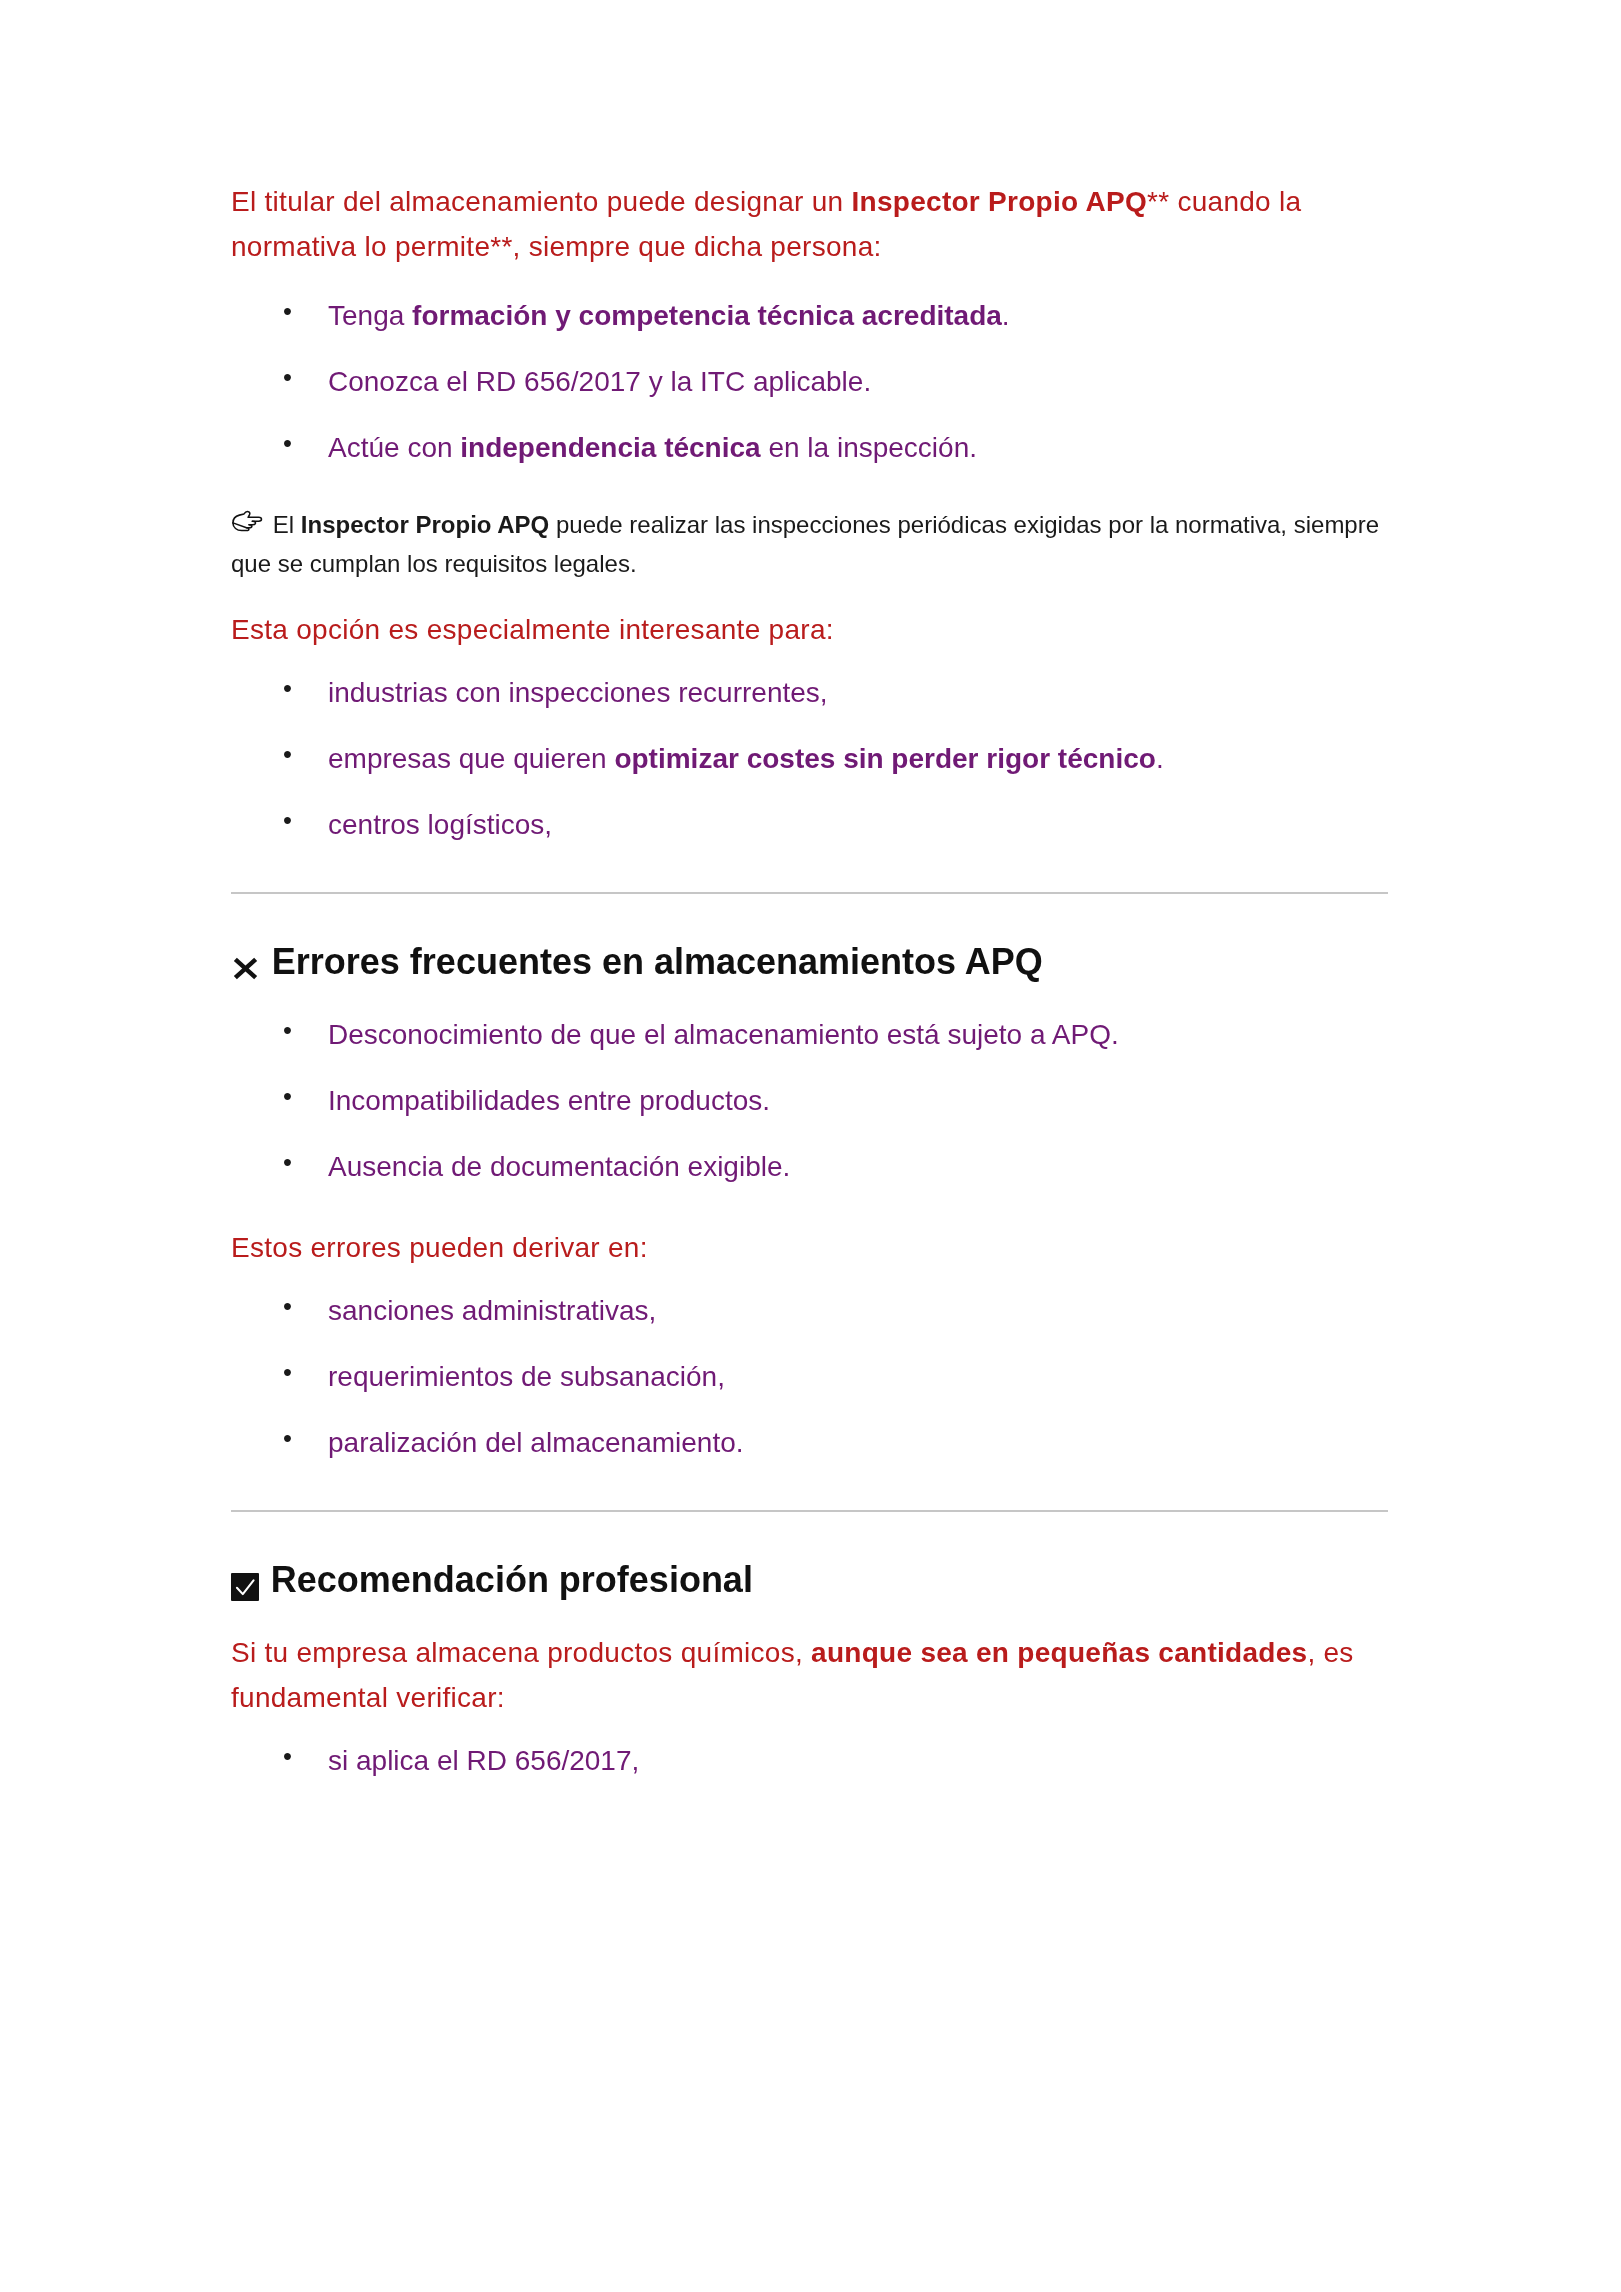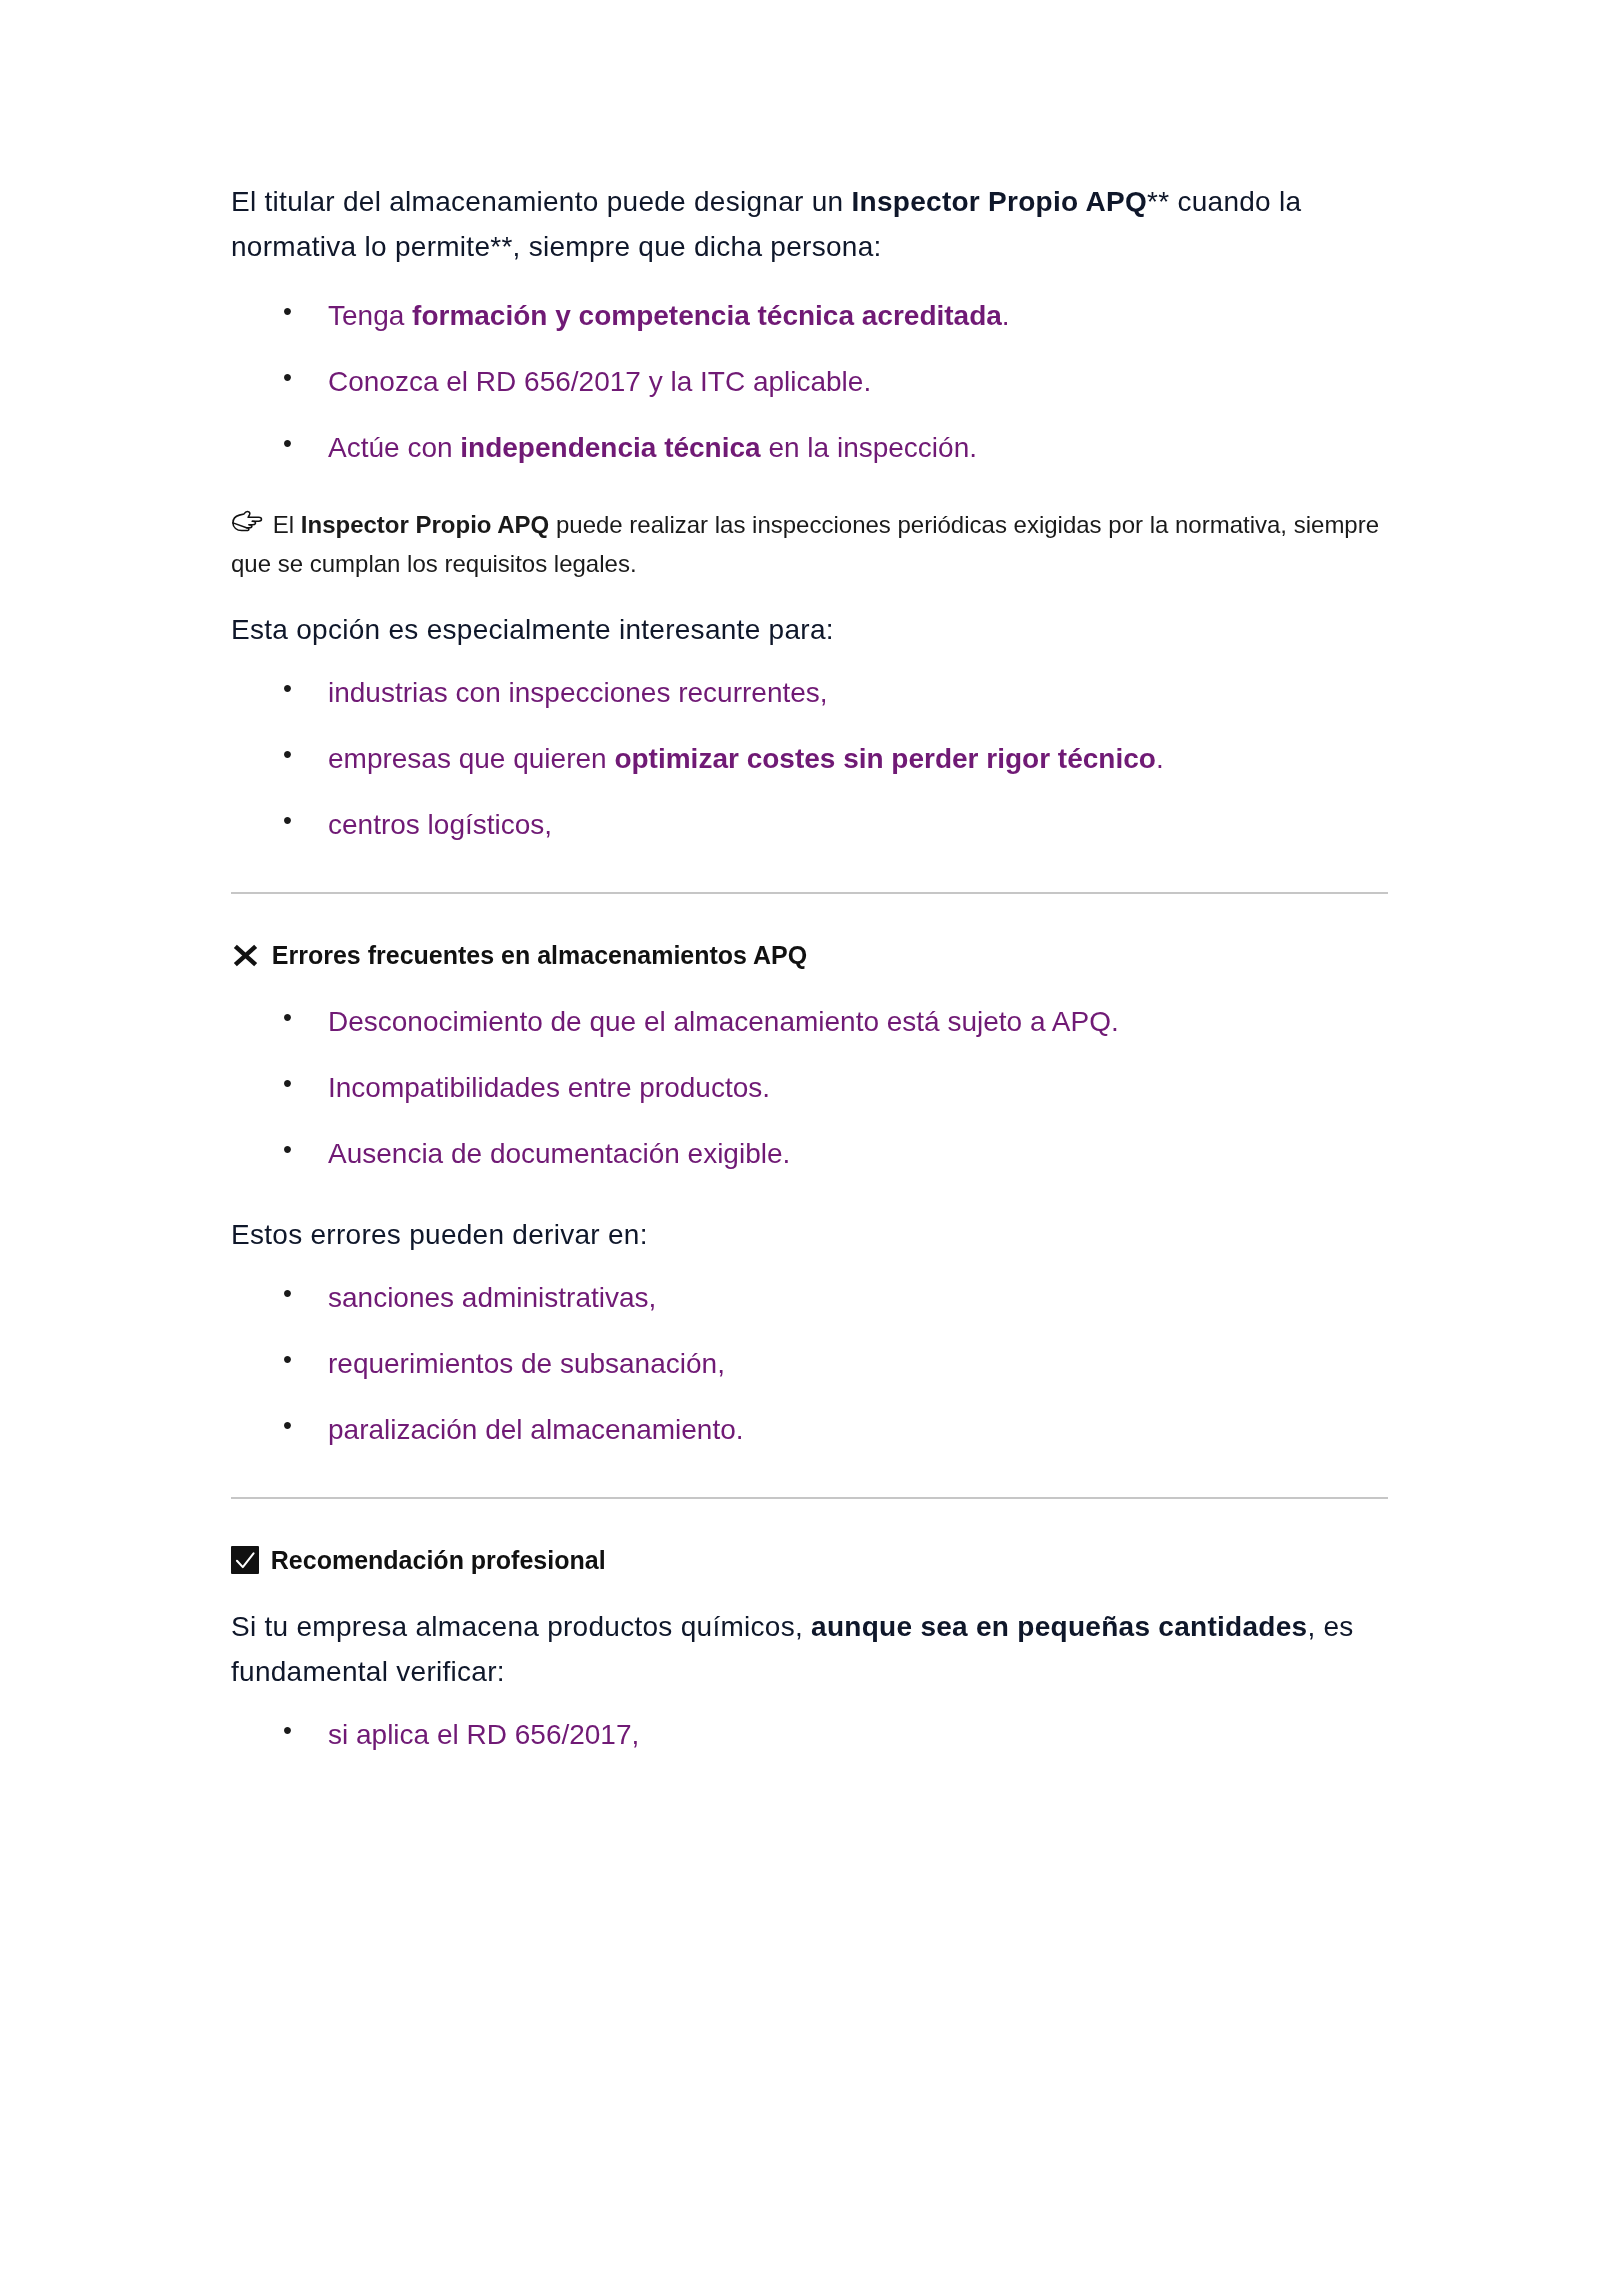--- a/index.html
+++ b/index.html
@@ -21,21 +21,21 @@
     min-height: 2293px;
     background: #ffffff;
     box-sizing: border-box;
     padding: 179px 231px 0 231px;
   }
 
   
   .para {
     font-size: 28px;
     line-height: 1.62;
-    color: #0f172a;
+    color: #b91c1c;
     margin: 0 0 23.5px 0;
     letter-spacing: 0.01em;
     max-width: 1157px;
   }
   .para.tight { margin-bottom: 17.6px; }
 
   b, .b {
     font-weight: 700;
   }
 
@@ -85,26 +85,26 @@
   
   .divider {
     border: 0;
     border-top: 2px solid #c6c6c6;
     margin: 45px 0 47px 0;
     width: 1157px;
   }
 
   
   .section-head {
-    font-size: 25px;
+    font-size: 36px;
     font-weight: 700;
     color: #111111;
     margin: 0 0 29px 0;
     display: flex;
-    align-items: flex-start;
+    align-items: flex-end;
   }
   .section-head .head-text { display: inline-block; }
 
   .x-icon {
     display: inline-block;
     width: 29px;
     height: 29px;
     margin-right: 11.8px;
     flex: 0 0 auto;
   }

